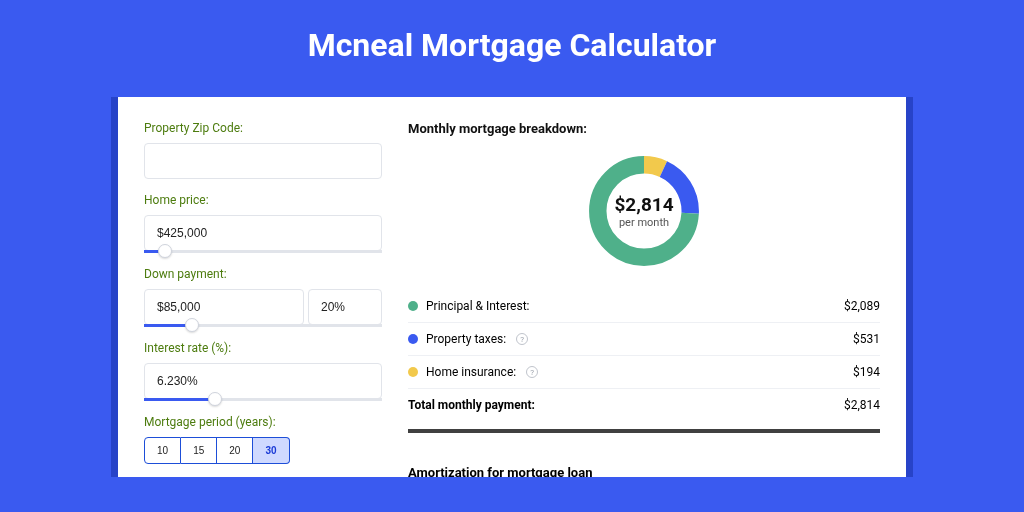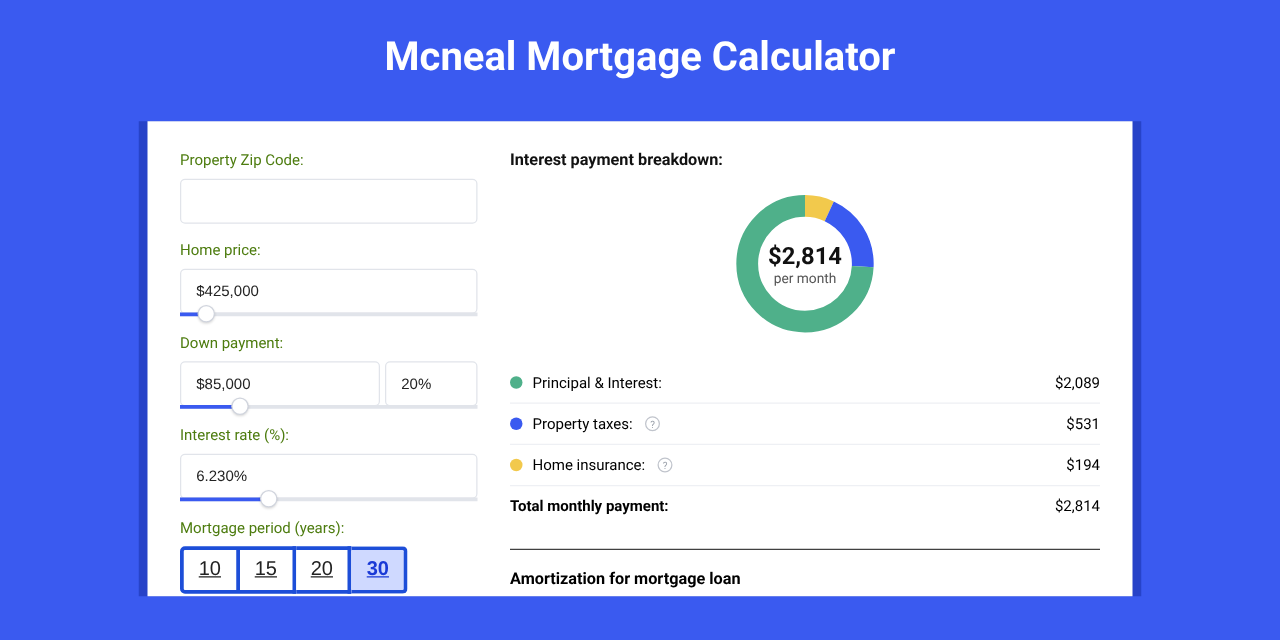--- a/index.html
+++ b/index.html
@@ -26,22 +26,22 @@
   .slider-fill { position: absolute; left: 0; top: 0; height: 100%; background: #3a5af0; }
   .slider-thumb {
     position: absolute; width: 14px; height: 14px; background: #fff; border: 1px solid #d0d4dd;
     border-radius: 50%; top: -6px; transform: translateX(-50%); box-shadow: 0 1px 2px rgba(0,0,0,.15);
   }
   .row2 { display: flex; gap: 4px; }
   .row2 .input:first-child { flex: 1; }
   .row2 .input:last-child { width: 74px; flex: 0 0 74px; }
   .periods { display: flex; gap: 0; }
   .period-btn {
-    border: 3px solid #1d4ed8; background: #fff; font-size: 16px; padding: 7px 12px;
-    cursor: pointer; color: #222; text-decoration: underline;
+    border: 1px solid #1d4ed8; background: #fff; font-size: 10px; padding: 7px 12px;
+    cursor: pointer; color: #222;
   }
   .period-btn + .period-btn { border-left: none; }
   .period-btn.active { background: #cfd9ff; color: #1a3ad6; font-weight: 600; }
   .period-btn:first-child { border-radius: 4px 0 0 4px; }
   .period-btn:last-child { border-radius: 0 4px 4px 0; }
   .section-title { font-size: 13px; font-weight: 700; color: #111; margin-bottom: 14px; }
   .donut-wrap { display: flex; justify-content: center; margin-bottom: 18px; }
   .donut { position: relative; width: 122px; height: 122px; }
   .donut svg { width: 122px; height: 122px; transform: rotate(-90deg); }
   .donut-center {
@@ -56,21 +56,21 @@
   }
   .legend-left { display: flex; align-items: center; gap: 8px; }
   .swatch { width: 10px; height: 10px; border-radius: 50%; }
   .legend-val { font-weight: 400; }
   .total-row { font-weight: 700; border-bottom: none; }
   .help-icon {
     width: 12px; height: 12px; border: 1px solid #c0c4cc; border-radius: 50%;
     display: inline-flex; align-items: center; justify-content: center;
     font-size: 8px; color: #9aa0aa; margin-left: 2px;
   }
-  .amort { margin-top: 18px; border-top: 1px solid #404040; padding-top: 16px; }
+  .amort { margin-top: 8px; border-top: 4px solid #404040; padding-top: 32px; }
   .amort-title { font-size: 13px; font-weight: 700; margin-bottom: 10px; }
 </style>
 </head>
 <body>
 
 <div class="title">Mcneal Mortgage Calculator</div>
 
 <div class="shadow-wrap">
 <div class="card">
 
@@ -117,21 +117,21 @@
             <button class="period-btn">10</button>
             <button class="period-btn">15</button>
             <button class="period-btn">20</button>
             <button class="period-btn active">30</button>
           </div>
     </div>
 
   </div>
 
   <div class="right">
-    <div class="section-title">Interest payment breakdown:</div>
+    <div class="section-title">Monthly mortgage breakdown:</div>
 
     <div class="donut-wrap">
       <div class="donut">
         <svg viewBox="0 0 42 42" id="donut-svg">
               <circle cx="21" cy="21" r="15.915" fill="none" stroke="#f2c94c" stroke-width="6" stroke-dasharray="6.89410092395167 93.10589907604833" stroke-dashoffset="0"></circle>
               <circle cx="21" cy="21" r="15.915" fill="none" stroke="#3a5af0" stroke-width="6" stroke-dasharray="18.86993603411514 81.13006396588486" stroke-dashoffset="-6.89410092395167"></circle>
               <circle cx="21" cy="21" r="15.915" fill="none" stroke="#4fb08a" stroke-width="6" stroke-dasharray="74.23596304193319 25.76403695806681" stroke-dashoffset="-25.764036958066807"></circle>
             </svg>
         <div class="donut-center">
           <div class="donut-amount">$2,814</div>

